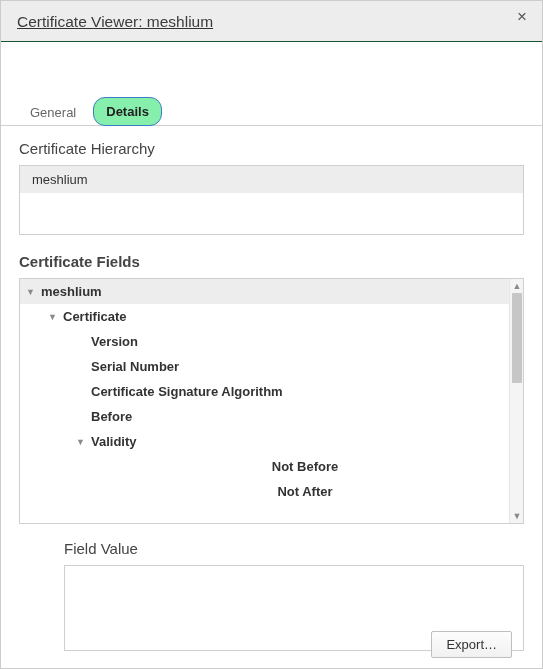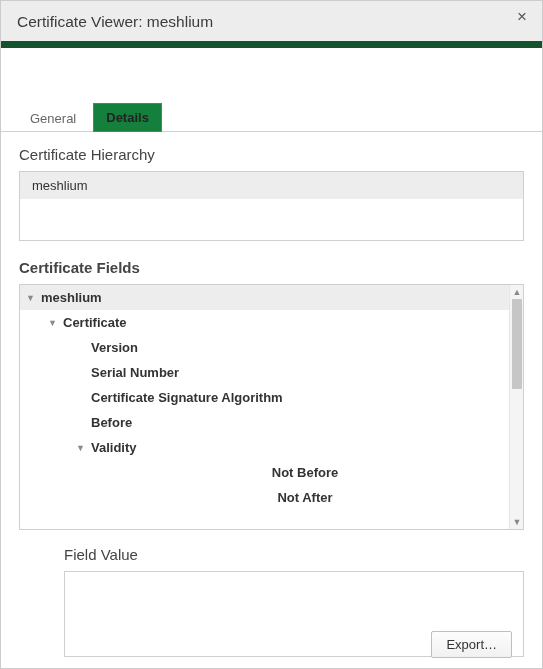--- a/index.html
+++ b/index.html
@@ -18,21 +18,22 @@
     height: 669px;
     background: #fff;
     border: 1px solid #ccc;
     position: relative;
     box-shadow: 0 2px 6px rgba(0,0,0,0.15);
   }
   .header {
     background: #ededed;
     padding: 12px 16px 10px 16px;
     position: relative;
-    border-bottom: 7px solid #14532d;
+    border-bottom: 1px solid #14532d;
+    text-decoration: underline;
   }
   .header-title {
     font-size: 15.5px;
     color: #3c3c3c;
   }
   .close-btn {
     position: absolute;
     top: 4px;
     right: 8px;
     width: 24px;
@@ -58,22 +59,22 @@
     border: 1px solid transparent;
     border-bottom: none;
     position: relative;
     top: 1px;
     margin-top: 44px;
   }
   .tab.active {
     font-weight: 600;
     color: #222;
     border: 1px solid #3a7ec7;
-    border-radius: 0;
-    background: #15803d;
+    border-radius: 12px;
+    background: #86efac;
   }
   .body {
     padding: 14px 18px 10px 18px;
   }
   .section-label {
     font-size: 15px;
     color: #444;
     margin-bottom: 8px;
   }
   .hier-box {

